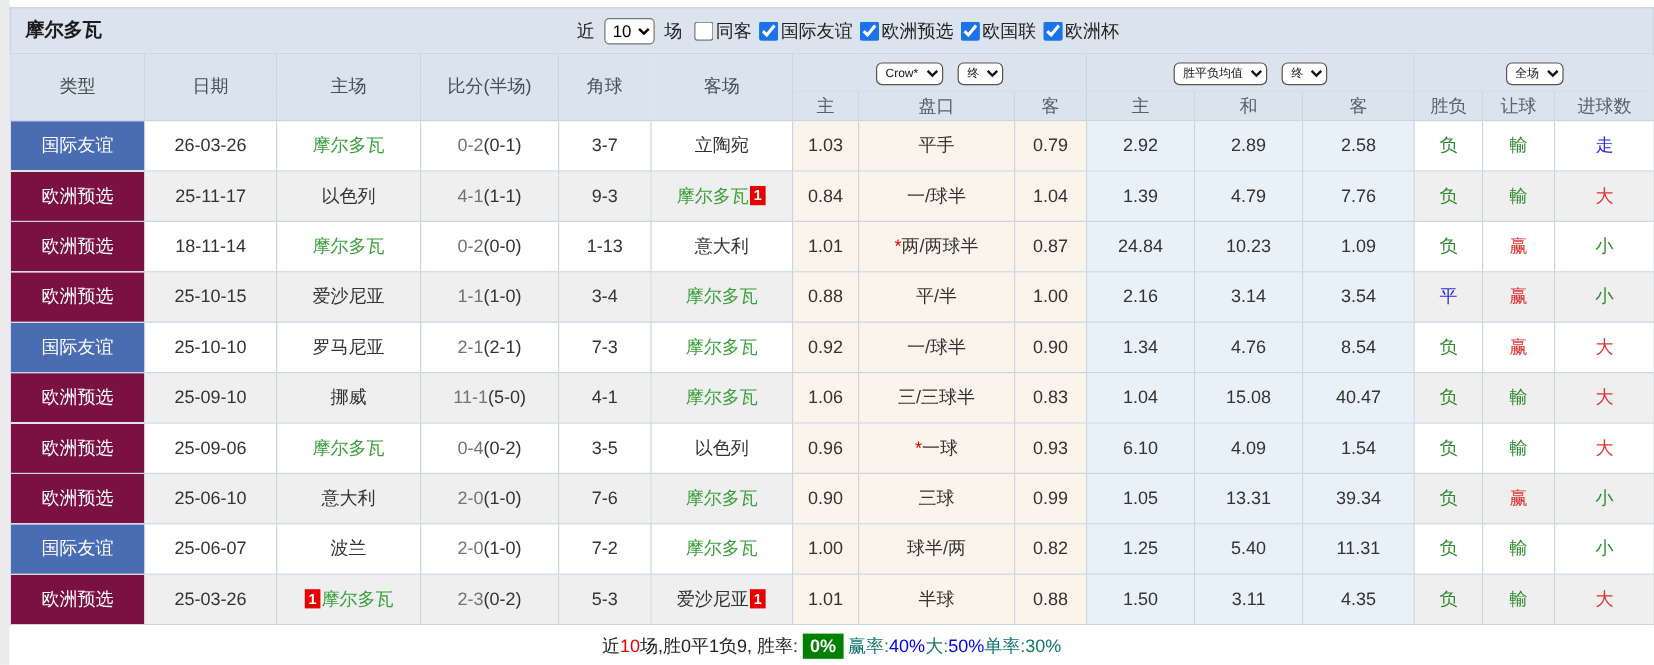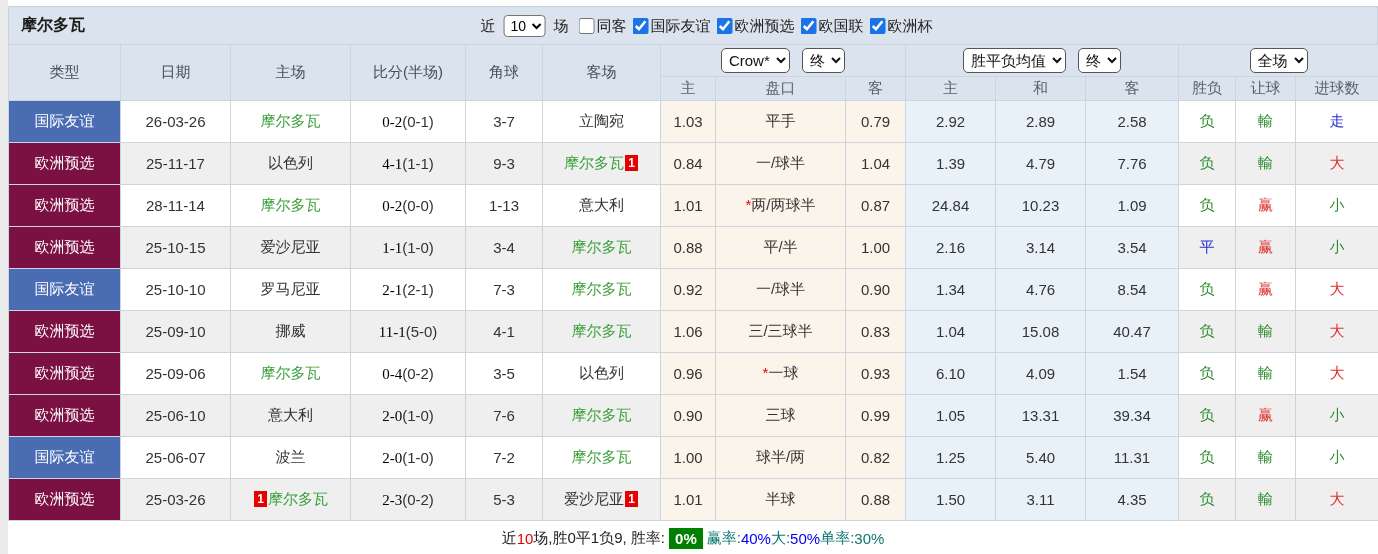--- a/index.html
+++ b/index.html
@@ -20,34 +20,34 @@
   .cbgroup label { display:flex; align-items:center; margin-left:6px; cursor:pointer; }
   .cbgroup input { width:16px; height:16px; accent-color:#1a73e8; margin-right:2px; }
 
   
   table { border-collapse:collapse; table-layout:fixed; width:1370px; background:#fff; }
   th, td { border:1px solid #ccd5de; text-align:center; font-weight:normal;
     font-size:15px; color:#333; overflow:hidden; white-space:nowrap; }
   thead th { background:#dbe4ee; color:#4a4f57; }
   tr.grouprow th { height:32px; }
   tr.subrow th { height:24px; font-size:15px; color:#5a6068; }
-  .hsel { font-size:15px; padding:2px 3px; border:1px solid #555; border-radius:5px;
+  .hsel { font-size:10px; padding:2px 3px; border:1px solid #555; border-radius:5px;
     background:#fff; margin:0 4px; color:#111; }
   tbody tr { height:42px; }
   tbody tr:nth-child(even) td { background:#efefef; }
   tbody tr:nth-child(odd) td { background:#ffffff; }
   td.cream { background:#faf4ea !important; }
   td.lblue { background:#e9f1f8 !important; }
   td.type-blue { background:#4a6cb3 !important; color:#fff; }
   td.type-maroon { background:#7b1043 !important; color:#fff; }
   .c-green { color:#2e8b2e; }
   .c-red { color:#e03131; }
   .c-blue { color:#2929d6; }
   .team-green { color:#3aa03a; }
-  .score-red { color:#000000;font-family:Liberation Serif, serif; }
+  .score-red { color:#737373; }
   .star { color:#e60000; }
   .card { display:inline-block; background:#e60000; color:#fff; font-size:12px;
     line-height:16px; min-width:13px; height:16px; padding:0 1px; margin:0 1px;
     vertical-align:1px; font-weight:bold; }
 
   
   .footer { height:34px; background:#fff; display:flex; align-items:center;
     justify-content:center; font-size:15px; color:#222; }
   .footer .seg-red { color:#e60000; }
   .footer .seg-green { color:#0f766e; }
@@ -174,21 +174,21 @@
           <td class="cream">1.04</td>
           <td class="lblue">1.39</td>
           <td class="lblue">4.79</td>
           <td class="lblue">7.76</td>
           <td class="c-green">负</td>
           <td class="c-green">輸</td>
           <td class="c-red">大</td>
         </tr>
         <tr>
           <td class="type-maroon">欧洲预选</td>
-          <td>28-11-14</td>
+          <td>18-11-14</td>
           <td><span class="team-green">摩尔多瓦</span></td>
           <td><span class="score-red">0-2</span><span>(0-0)</span></td>
           <td>1-13</td>
           <td><span>意大利</span></td>
           <td class="cream">1.01</td>
           <td class="cream"><span class="star">*</span>两/两球半</td>
           <td class="cream">0.87</td>
           <td class="lblue">24.84</td>
           <td class="lblue">10.23</td>
           <td class="lblue">1.09</td>

